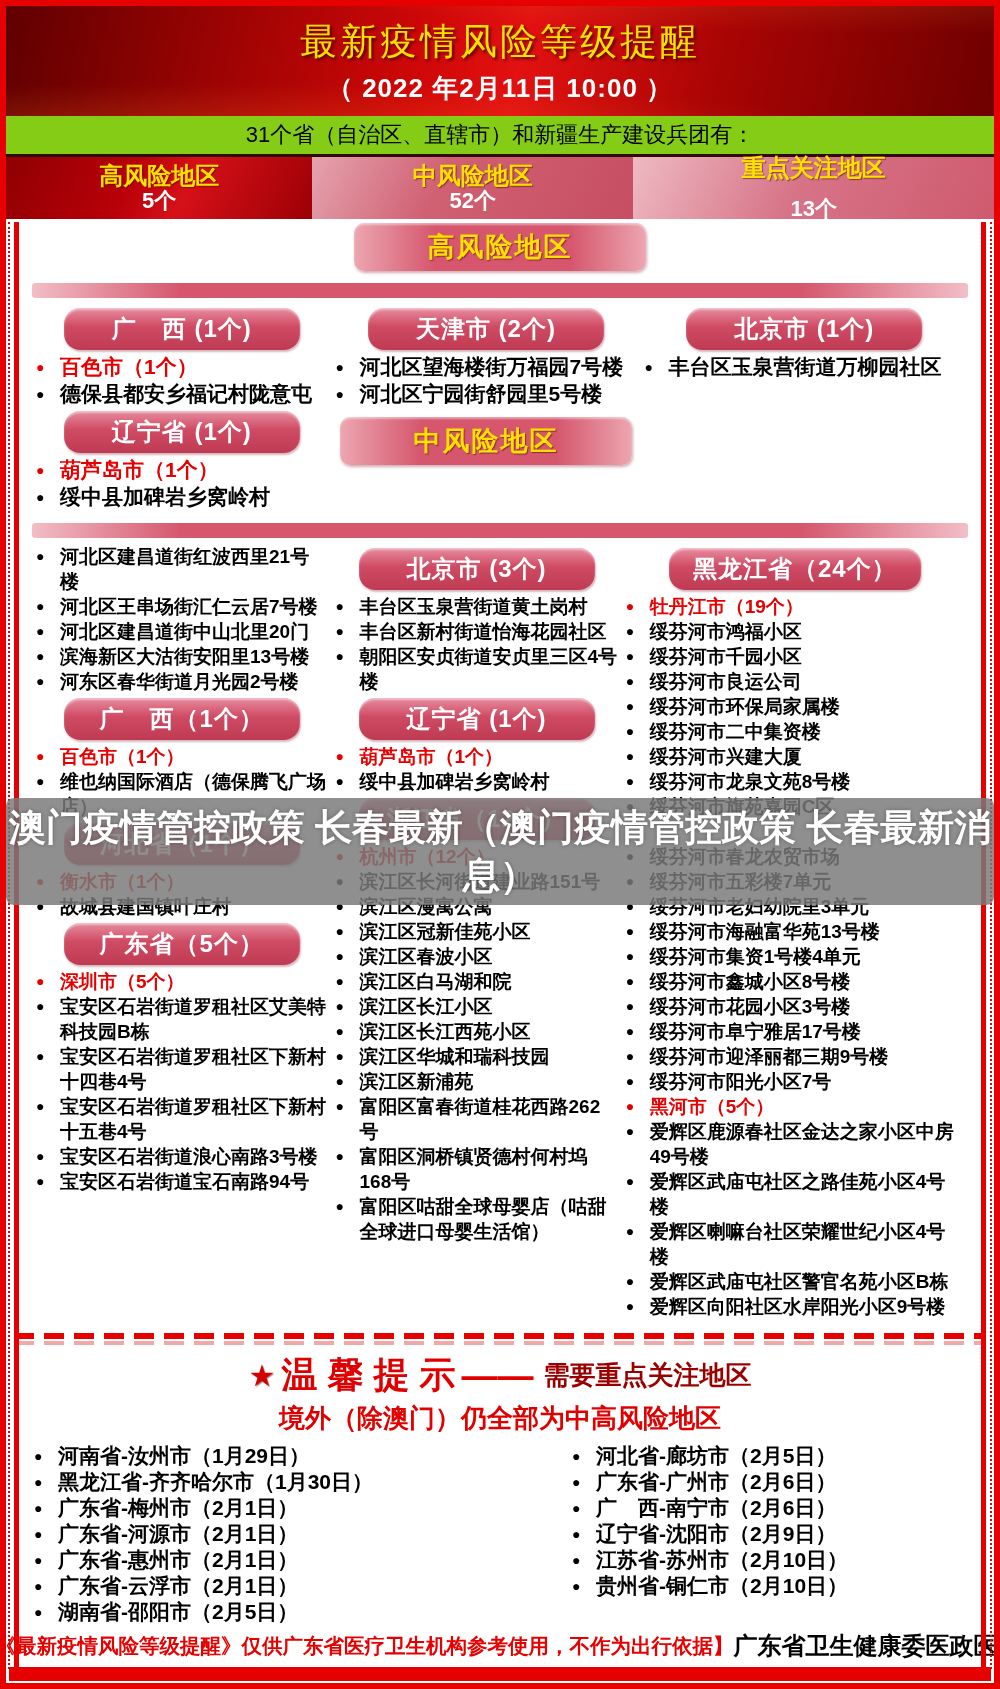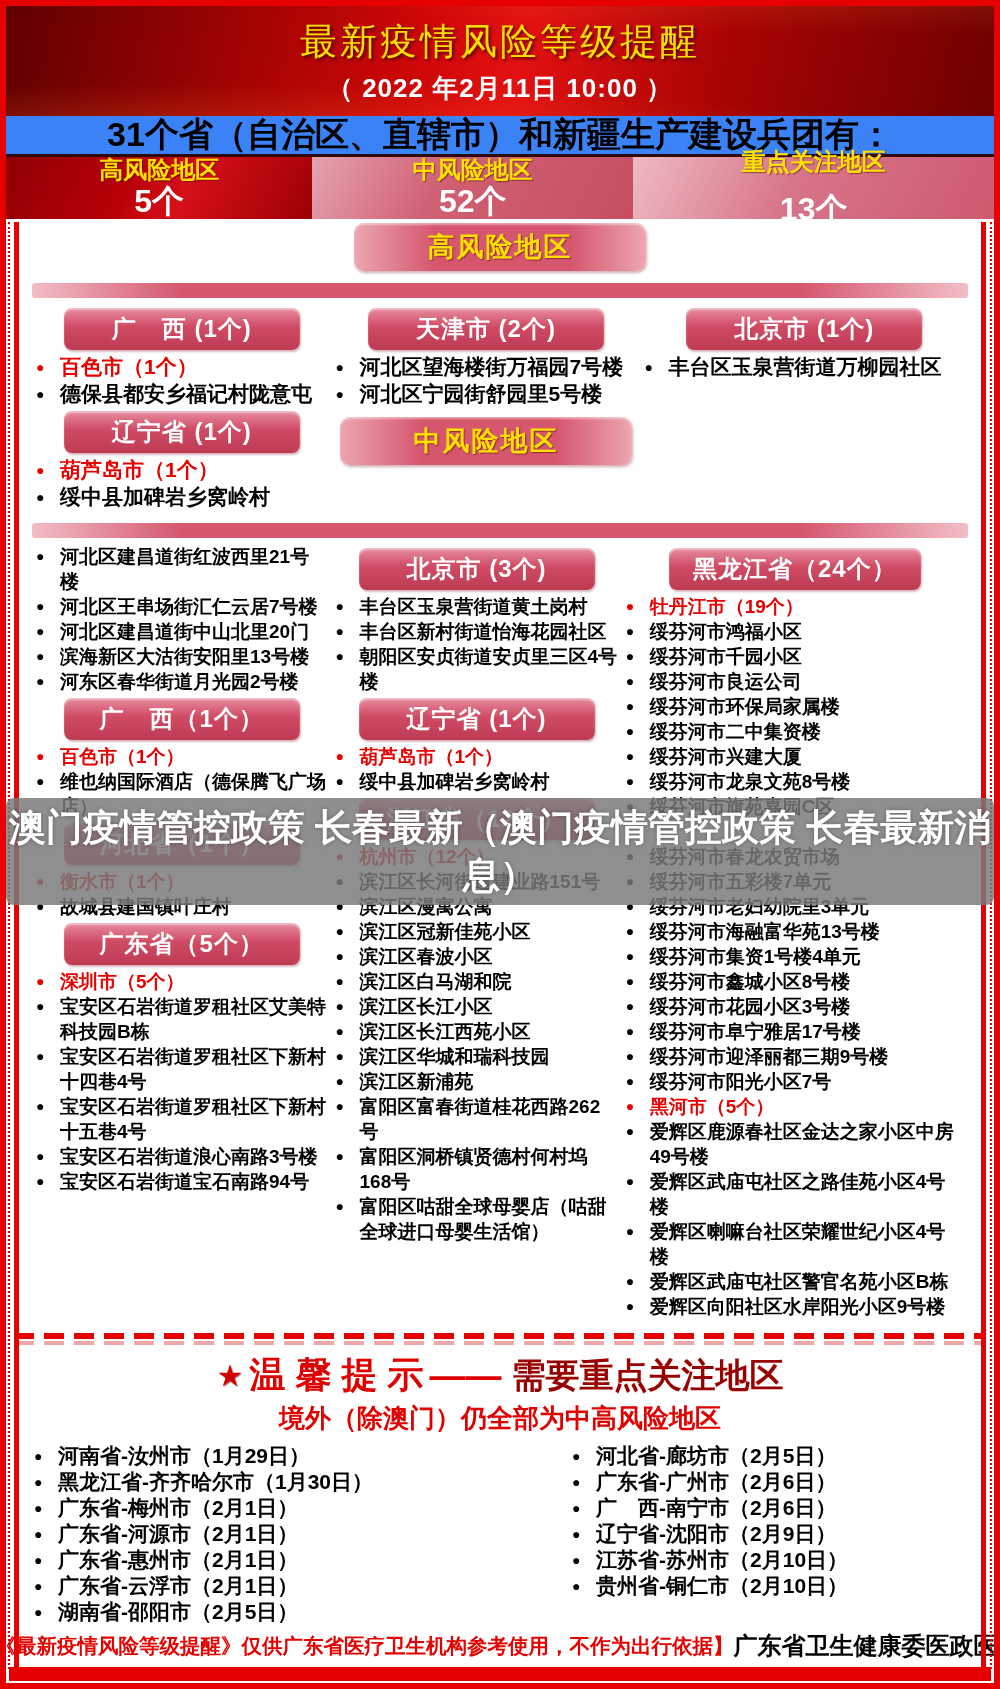--- a/index.html
+++ b/index.html
@@ -16,29 +16,29 @@
       radial-gradient(ellipse 120% 100% at 88% -30%, rgba(255,160,60,.22), rgba(255,160,60,0) 55%),
       linear-gradient(102deg,#5f0000 0%,#9c0303 22%,#cf0707 42%,#e31111 52%,#a90404 72%,#6e0000 100%);
   }
   .header .title{
     color:#ffe100;font-size:37px;font-weight:normal;letter-spacing:3px;
     text-shadow:2px 2px 3px rgba(50,0,0,.75);
   }
   .header .date{color:#ffffff;font-size:26px;font-weight:bold;letter-spacing:1px;}
   
   .subtitle-strip{
-    height:38px;background:#3b82f6;border-bottom:3px solid #2e0a0c;
+    height:38px;background:#84cc16;border-bottom:3px solid #2e0a0c;
     display:flex;align-items:center;justify-content:center;
-    font-size:34px;font-weight:bold;color:#000;
+    font-size:22px;font-weight:normal;color:#000;
   }
   
   .stats{display:flex;height:62px;}
   .stat{display:flex;flex-direction:column;align-items:center;justify-content:center;line-height:1.1;}
   .stat .label{font-size:24px;font-weight:bold;color:#ffe100;text-shadow:1px 1px 1px rgba(70,0,0,.5);}
-  .stat .count{font-size:32px;font-weight:bold;color:#fff;}
+  .stat .count{font-size:22px;font-weight:bold;color:#fff;}
   .stat.s1{width:31%;background:linear-gradient(115deg,#8f0002 0%,#b80008 40%,#d61019 58%,#9c0004 100%);}
   .stat.s2{width:32.5%;background:linear-gradient(115deg,#e5a3ae 0%,#d06073 40%,#c74e62 100%);}
   .stat.s3{width:36.5%;background:linear-gradient(115deg,#eebac2 0%,#d77488 45%,#cf5a6e 100%);gap:16px;}
   
   .vline{position:absolute;top:216px;bottom:14px;z-index:1;}
   .vline.dl{left:2px;width:0;border-left:2px dotted #e60000;}
   .vline.sl{left:8px;width:5px;background:#e60000;}
   .vline.dr{right:2px;width:0;border-right:2px dotted #e60000;}
   .vline.sr{right:8px;width:5px;background:#e60000;}
   
@@ -51,21 +51,21 @@
     box-shadow:inset 0 2px 2px rgba(255,255,255,.45), 1px 2px 3px rgba(120,20,40,.35);
   }
   .banner.in-col{margin-top:10px;}
   .divider{height:15px;margin-top:12px;border-radius:3px;
     background:linear-gradient(90deg,#f2bec7 0%,#d5566d 16%,#d5566d 82%,#f2bec7 100%);}
   .grid{display:flex;margin-top:6px;align-items:flex-start;}
   .gcol{box-sizing:border-box;padding:0 4px;}
   .hg .c1{width:32%;}.hg .c2{width:33%;}.hg .c3{width:35%;}
   .mg .c1{width:32%;}.mg .c2{width:31%;}.mg .c3{width:37%;}
   .badge{
-    width:fit-content;min-width:188px;margin:4px auto;padding:5px 24px;border-radius:8px;
+    width:fit-content;min-width:188px;margin:4px auto;padding:5px 24px;border-radius:16px;
     background:linear-gradient(180deg,#e78da0 0%,#cf4a63 45%,#bf3a53 100%);
     color:#fff;font-size:24px;font-weight:bold;text-align:center;letter-spacing:1px;
     box-shadow:inset 0 2px 2px rgba(255,255,255,.45), 1px 2px 2px rgba(120,20,40,.3);
   }
   .item{display:flex;font-weight:bold;color:#000;}
   .item .bullet{flex:0 0 24px;width:24px;font-size:14px;}
   .item.red{color:#e60000;}
   .item .txt{flex:1;}
   .hg .item{font-size:21px;line-height:26px;margin:1px 0;}
   .mg .item{font-size:19px;line-height:25px;}
@@ -82,21 +82,21 @@
   
   .dashed-sep{margin:14px 8px 0;height:12px;
     background:
       repeating-linear-gradient(90deg,#e60000 0 20px,rgba(0,0,0,0) 20px 30px) top/100% 6px no-repeat,
       repeating-linear-gradient(90deg,#f0a9a9 0 20px,rgba(0,0,0,0) 20px 30px) bottom/100% 4px no-repeat;}
   .tips{padding:6px 22px 0;}
   .tips-title{display:flex;justify-content:center;align-items:center;gap:6px;}
   .tips-title .star{color:#d40000;font-size:30px;line-height:30px;text-shadow:1px 1px 1px rgba(80,0,0,.5);}
   .tips-title .t1{color:#e00000;font-size:36px;font-weight:bold;letter-spacing:10px;}
   .tips-title .t1d{color:#e00000;font-size:36px;font-weight:bold;margin-left:-10px;}
-  .tips-title .t2{color:#9a0000;font-size:34px;font-weight:bold;margin-left:4px;}
+  .tips-title .t2{color:#9a0000;font-size:26px;font-weight:bold;margin-left:4px;}
   .tips-sub{text-align:center;color:#e00000;font-size:26px;font-weight:bold;margin-top:1px;}
   .tips-cols{display:flex;margin-top:6px;}
   .tips-cols .tc{box-sizing:border-box;padding:0 6px;}
   .tips-cols .tcl{width:57%;}
   .tips-cols .tcr{width:43%;}
   .tips-cols .item{font-size:21px;line-height:24px;margin:2px 0;}
   
   .footer-row{display:flex;align-items:center;justify-content:center;margin-top:4px;padding:0 10px;white-space:nowrap;}
   .footer-row .note{color:#e60000;font-size:20.5px;font-weight:bold;font-family:"Liberation Serif","DejaVu Serif",serif;}
   .footer-row .dept{color:#000;font-size:24px;font-weight:bold;}

